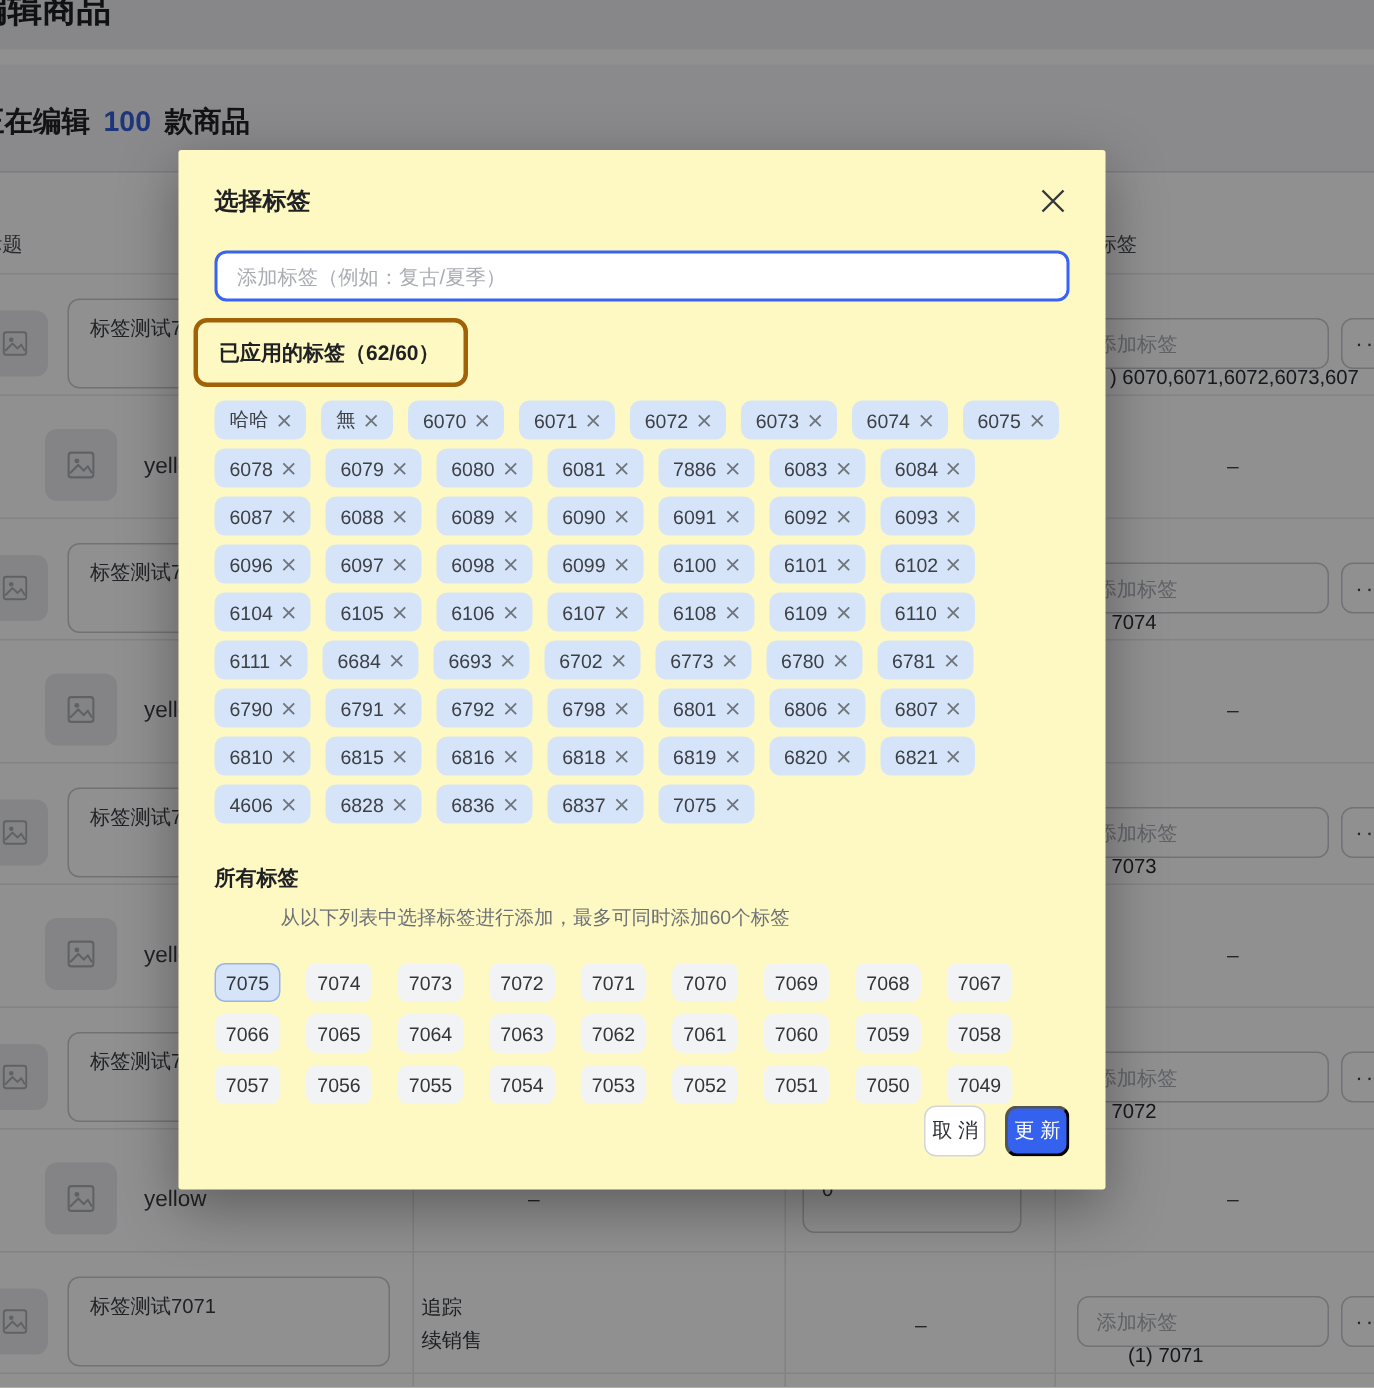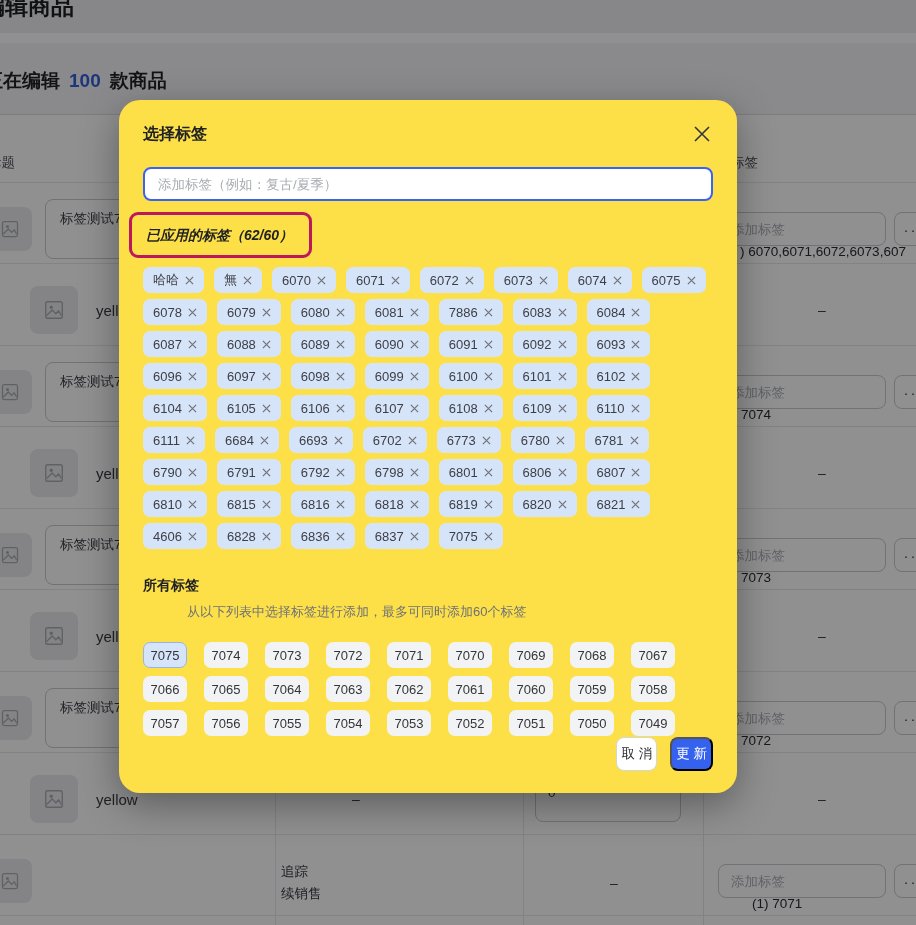--- a/index.html
+++ b/index.html
@@ -26,26 +26,26 @@
   .tag-input { position:absolute; left:718px; top:30px; width:168px; height:34px; border:1px solid #c6c8cc; border-radius:8px; background:#fff; padding:0 12px; font-size:13.5px; color:#34363a; outline:none; }
   .tag-input::placeholder, .search-input::placeholder { color:#a9acb2; }
   .more-btn { position:absolute; left:894px; top:30px; width:40px; height:34px; border:1px solid #c6c8cc; border-radius:8px; background:#fff; display:flex; align-items:center; justify-content:center; font-size:15px; letter-spacing:2px; color:#3a3c40; }
   .tag-summary { position:absolute; top:62px; font-size:13.5px; color:#232528; white-space:nowrap; }
   .dash { position:absolute; font-size:14px; color:#3a3c40; line-height:15px; }
   .inv-line { position:absolute; left:281px; font-size:13.5px; color:#313338; line-height:16px; white-space:nowrap; }
   .qty-box { position:absolute; left:535px; top:24px; width:146px; height:46px; border:1px solid #c6c8cc; border-radius:8px; background:#fff; padding:8px 12px; font-size:13.5px; color:#34363a; }
 
   
   .overlay { position:absolute; inset:0; background:rgba(8,9,11,0.45); z-index:40; }
-  .modal { position:absolute; left:119px; top:100px; width:618px; height:693px; background:#fde047; border-radius:21px; box-shadow:0 12px 38px rgba(0,0,0,0.35); z-index:50; padding:22px 24px; display:flex; flex-direction:column; }
+  .modal { position:absolute; left:119px; top:100px; width:618px; height:693px; background:#fef9c3; border-radius:2px; box-shadow:0 12px 38px rgba(0,0,0,0.35); z-index:50; padding:22px 24px; display:flex; flex-direction:column; }
   .modal-header { display:flex; justify-content:space-between; align-items:center; height:24px; }
   .modal-title { font-size:16px; font-weight:700; color:#1f2124; }
   .close-btn { width:22px; height:22px; display:flex; align-items:center; justify-content:center; cursor:pointer; color:#33373d; }
   .search-input { margin-top:21px; height:34px; border:2px solid #3b63f3; border-radius:8px; padding:0 13px; font-size:13.5px; width:100%; outline:none; color:#34363a; }
-  .annotation { align-self:flex-start; margin-left:-14px; margin-top:11px; border:3px solid #be185d; border-radius:9px; padding:12px 16px 12px 14px;font-style:italic; }
+  .annotation { align-self:flex-start; margin-left:-14px; margin-top:11px; border:3px solid #a16207; border-radius:9px; padding:12px 16px 12px 14px; }
   .applied-label { font-size:14px; font-weight:700; line-height:16px; color:#1f2124; white-space:nowrap; }
   .chips { margin-top:9px; display:flex; flex-wrap:wrap; gap:6px 10px; align-content:flex-start; }
   .chip { display:inline-flex; align-items:center; gap:6px; height:26px; padding:0 10px; background:#d6e4f9; border-radius:7px; font-size:13px; color:#3c3f45; white-space:nowrap; }
   .chip svg { color:#70747b; flex:none; }
   .all-title { margin-top:27px; font-size:14px; font-weight:700; color:#1f2124; line-height:18px; }
   .all-sub { margin-top:9px; font-size:13px; color:#6e7177; line-height:18px;margin-left:44px; }
   .grid { margin-top:21px; display:flex; flex-wrap:wrap; gap:8px 17px; align-content:flex-start; }
   .grid-btn { min-width:44px; height:26px; display:inline-flex; align-items:center; justify-content:center; background:#f2f3f5; border:1px solid transparent; border-radius:7px; font-size:13px; color:#333539; padding:0 6px; cursor:pointer; }
   .grid-btn.selected { background:#d6e4f9; border-color:#97b4ea; }
   .modal-footer { margin-top:auto; display:flex; justify-content:flex-end; gap:13px; }
@@ -197,20 +197,21 @@
   </div>
 
   <div class="row" style="top:834px">
     <div class="img-icon small">
         <svg viewBox="0 0 24 24" width="20" height="20">
           <rect x="3" y="3" width="18" height="18" rx="2" fill="none" stroke="#a6aab0" stroke-width="1.5"></rect>
           <circle cx="9" cy="9" r="1.8" fill="#a6aab0"></circle>
           <path d="M4 18 L10 12 L14 16 L17 13 L20 18" fill="none" stroke="#a6aab0" stroke-width="1.5"></path>
         </svg>
       </div>
+    <div class="title-box"><span>标签测试7071</span></div>
     <div class="inv-line" style="top:30px">追踪</div>
     <div class="inv-line" style="top:52px">续销售</div>
     <div class="dash" style="left:610px; top:42px">–</div>
     <input class="tag-input" placeholder="添加标签" style="">
     <div class="more-btn">
         <span>···</span>
       </div>
     <div class="tag-summary" style="left:752px">(1) 7071</div>
   </div>
 

